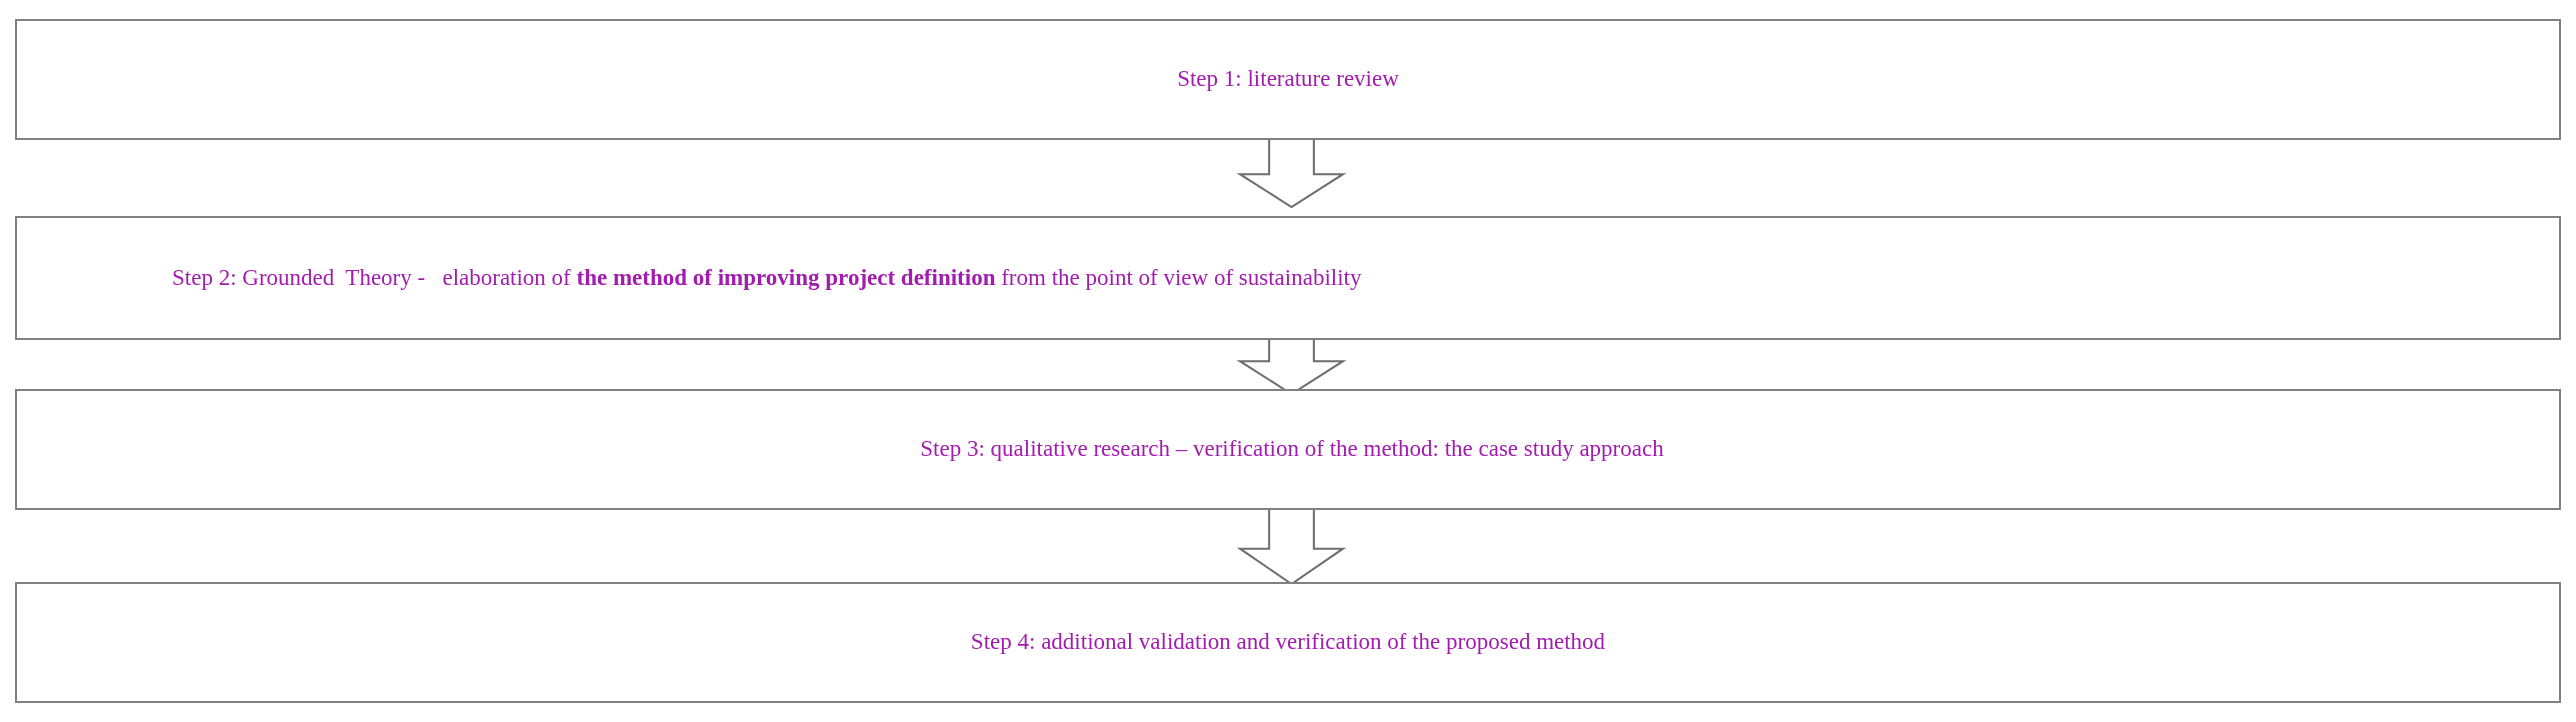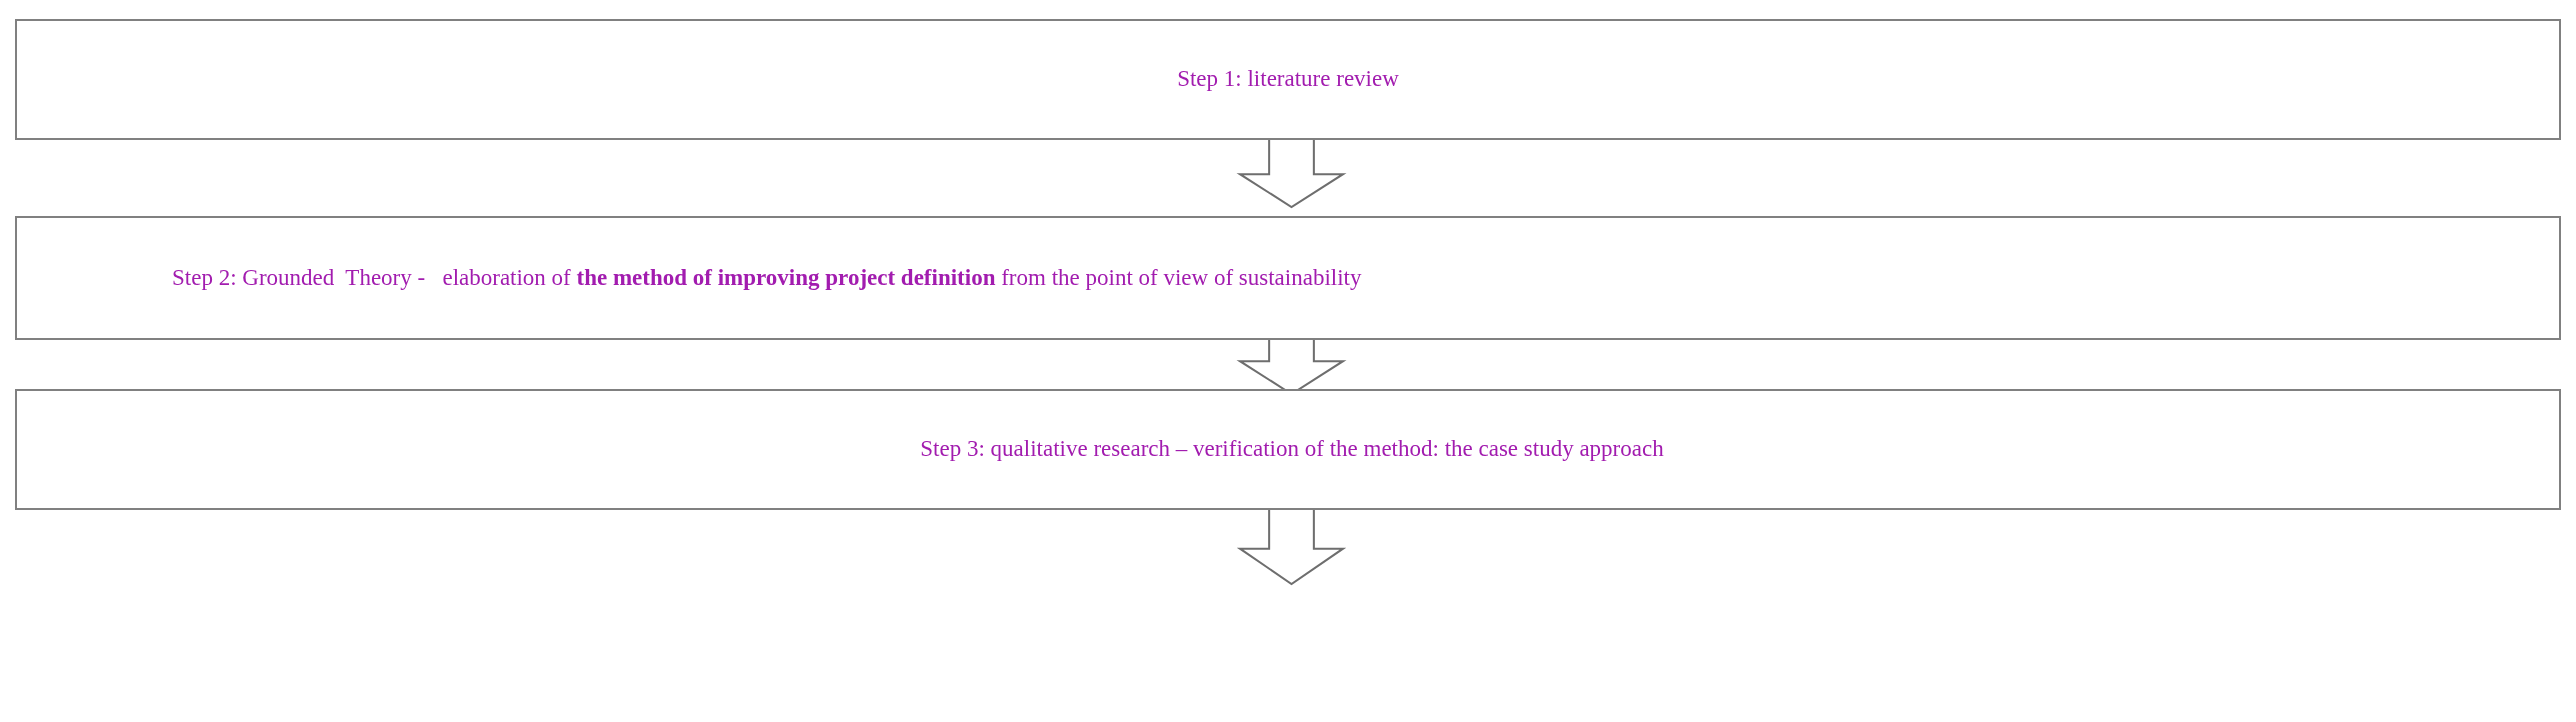--- a/index.html
+++ b/index.html
@@ -111,15 +111,18 @@
   <div class="step-box centered" id="step-3-box">
     <span class="step-text"><span>Step 3: qualitative research – verification of the method: the case study approach</span></span>
   </div>
 
   <div class="connector" id="connector-3">
     <svg viewBox="0 0 152 112" preserveAspectRatio="none">
       <path d="M 43 0 L 43 60 L 0 60 L 76 112 L 152 60 L 109 60 L 109 0"></path>
     </svg>
   </div>
 
+  <div class="step-box centered" id="step-4-box">
+    <span class="step-text"><span>Step 4: additional validation and verification of the proposed method</span></span>
+  </div>
 
 </div>
 
 
 </body></html>

